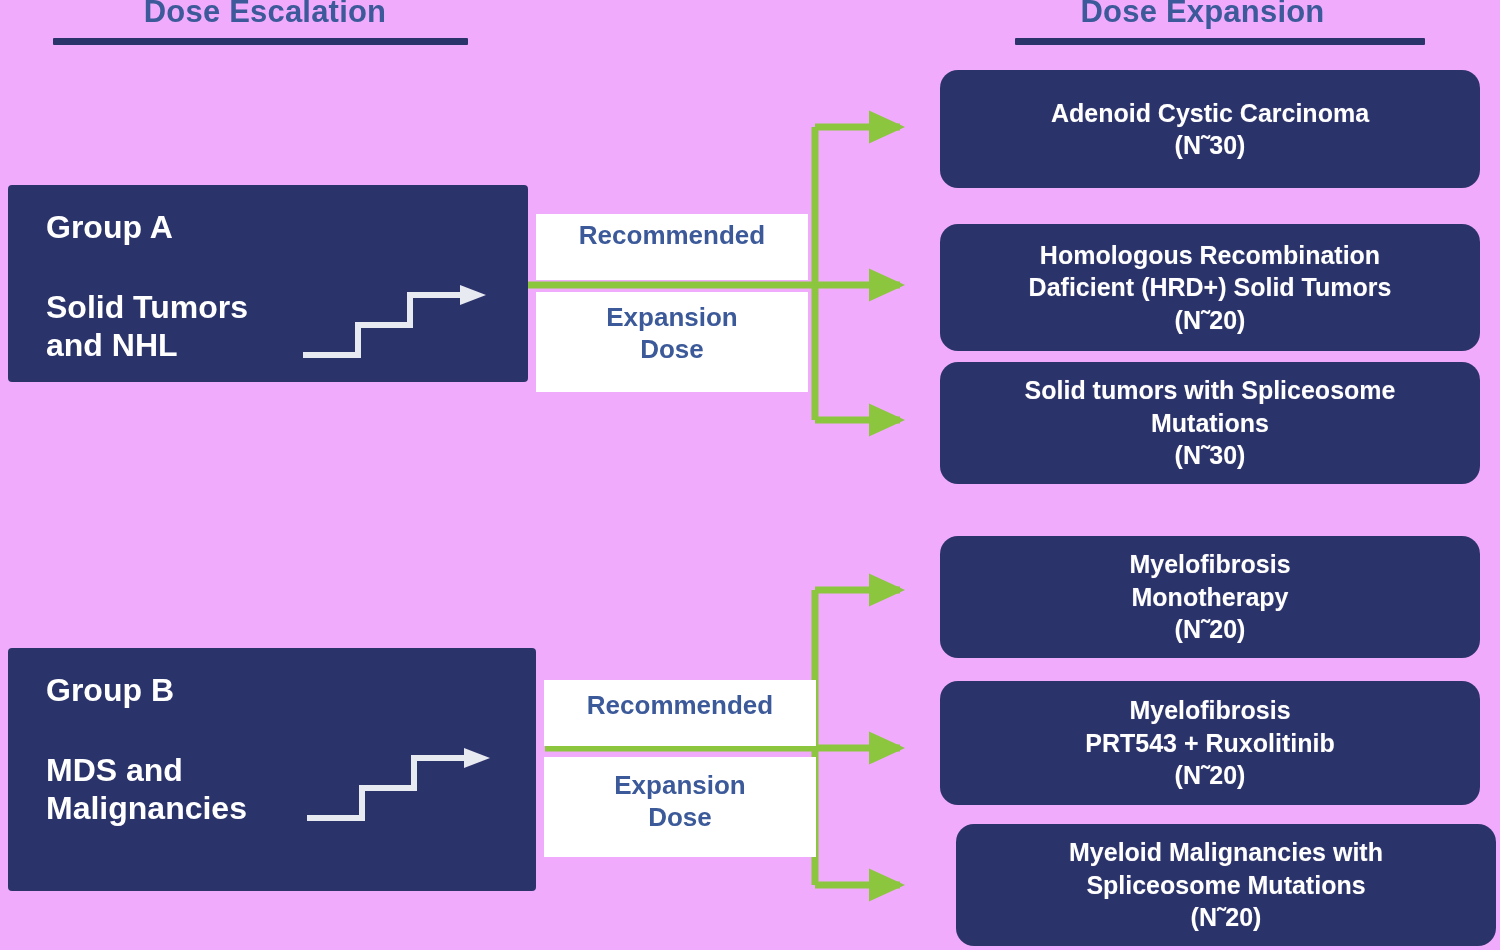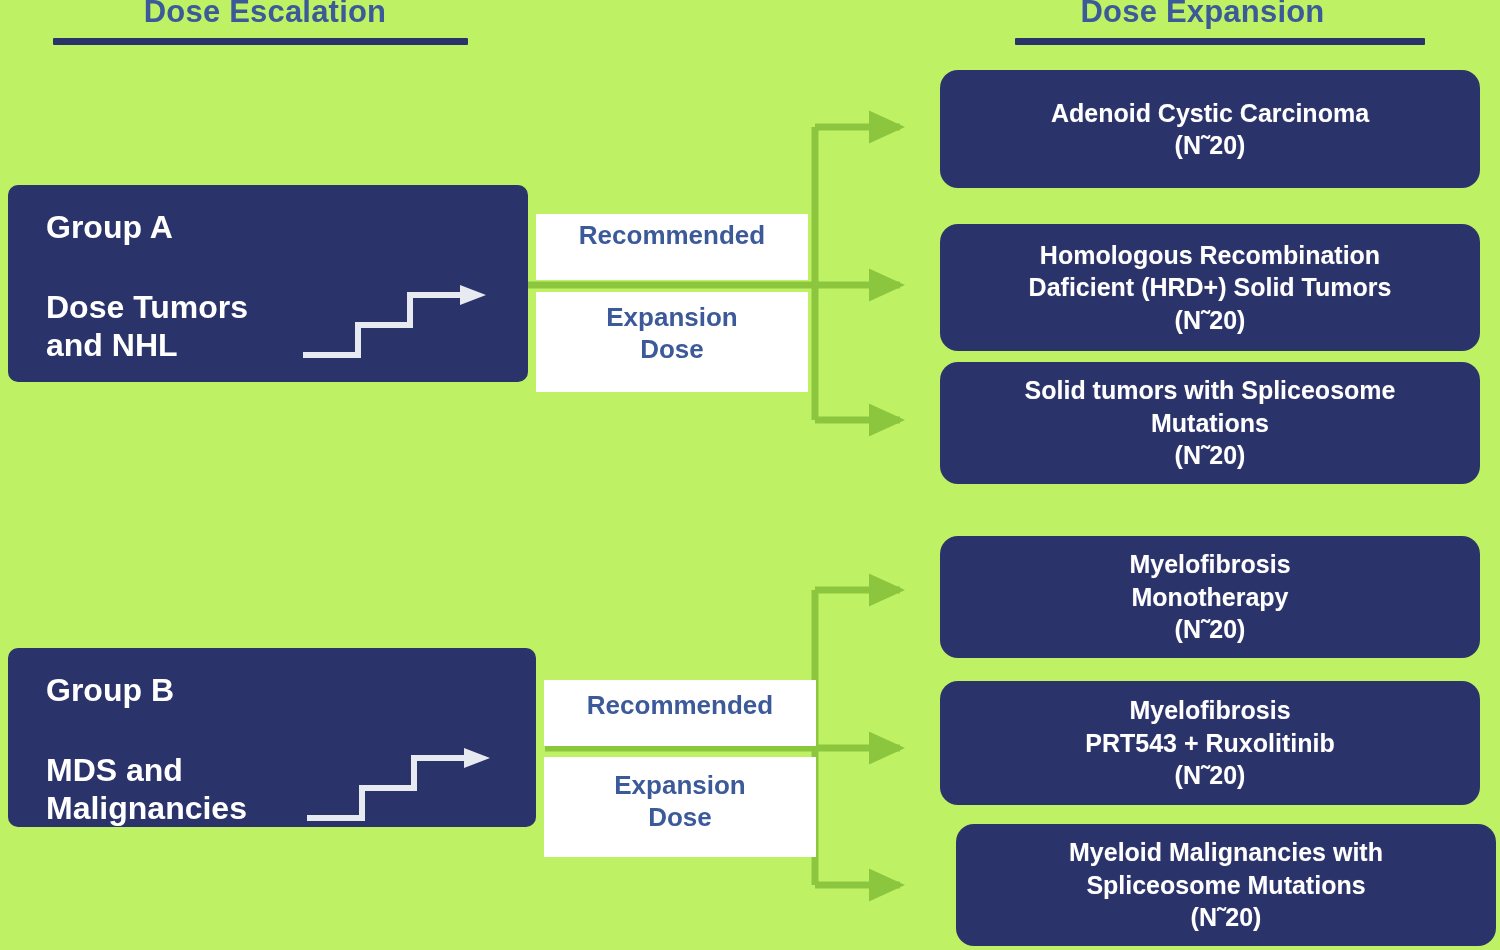--- a/index.html
+++ b/index.html
@@ -10,21 +10,21 @@
   }
   body {
     font-family: "Liberation Sans", sans-serif;
     -webkit-font-smoothing: antialiased;
   }
 
   #canvas {
     position: relative;
     width: 1500px;
     height: 950px;
-    background: #bef264;
+    background: #f0abfc;
     overflow: hidden;
   }
 
   
   .col-header {
     position: absolute;
     text-align: center;
     color: #3C5A99;
     font-size: 31px;
     font-weight: bold;
@@ -42,21 +42,21 @@
   .navy-box {
     position: absolute;
     background: #2B336B;
     border-radius: 18px;
     box-sizing: border-box;
     color: #ffffff;
   }
 
   
   .group-box {
-    border-radius: 10px;
+    border-radius: 4px;
   }
   .group-title {
     position: absolute;
     left: 38px;
     color: #ffffff;
     font-size: 32px;
     font-weight: bold;
     white-space: nowrap;
   }
   .group-sub {
@@ -150,29 +150,29 @@
     <g>
       <path d="M 545 748 L 900 748" stroke="#8CC63E" stroke-width="7" fill="none" marker-end="url(#arrowGreen)"></path>
       <path d="M 815 590 L 815 885" stroke="#8CC63E" stroke-width="7" fill="none"></path>
       <path d="M 815 590 L 900 590" stroke="#8CC63E" stroke-width="7" fill="none" marker-end="url(#arrowGreen)"></path>
       <path d="M 815 885 L 900 885" stroke="#8CC63E" stroke-width="7" fill="none" marker-end="url(#arrowGreen)"></path>
     </g>
   </svg>
 
   <div class="navy-box group-box" style="left:8px; top:185px; width:520px; height:197px;">
     <div class="group-title" style="top:24px;">Group A</div>
-    <div class="group-sub" style="top:104px;">Dose Tumors
+    <div class="group-sub" style="top:104px;">Solid Tumors
 and NHL</div>
     <svg class="stair-icon" style="left:292px; top:84px;" width="205" height="95" viewBox="0 0 205 95">
       <path d="M 6 86 L 58 86 L 58 56 L 110 56 L 110 26 L 168 26" stroke="#E8EAF2" stroke-width="6" fill="none" stroke-linecap="square" stroke-linejoin="miter"></path>
       <path d="M 160 16 L 186 26 L 160 36 z" fill="#E8EAF2"></path>
     </svg>
   </div>
 
-  <div class="navy-box group-box" style="left:8px; top:648px; width:528px; height:179px;">
+  <div class="navy-box group-box" style="left:8px; top:648px; width:528px; height:243px;">
     <div class="group-title" style="top:24px;">Group B</div>
     <div class="group-sub" style="top:104px;">MDS and
 Malignancies</div>
     <svg class="stair-icon" style="left:296px; top:84px;" width="205" height="95" viewBox="0 0 205 95">
       <path d="M 6 86 L 58 86 L 58 56 L 110 56 L 110 26 L 168 26" stroke="#E8EAF2" stroke-width="6" fill="none" stroke-linecap="square" stroke-linejoin="miter"></path>
       <path d="M 160 16 L 186 26 L 160 36 z" fill="#E8EAF2"></path>
     </svg>
   </div>
 
   <div class="label-mask" style="left:536px; top:214px; width:272px; height:66px;"></div>
@@ -184,33 +184,33 @@
 
   <div class="label-mask" style="left:544px; top:680px; width:272px; height:66px;"></div>
   <div class="label-mask" style="left:544px; top:757px; width:272px; height:100px;"></div>
 
   <div class="rec-label" style="left:544px; top:690px; width:272px;">Recommended</div>
   <div class="rec-label" style="left:544px; top:770px; width:272px;">Expansion
 Dose</div>
 
   <div class="navy-box exp-box" style="left:940px; top:70px; width:540px; height:118px; z-index:3;">
     <div class="exp-text">Adenoid Cystic Carcinoma
-(N˜20)</div>
+(N˜30)</div>
   </div>
 
   <div class="navy-box exp-box" style="left:940px; top:224px; width:540px; height:127px; z-index:3;">
     <div class="exp-text">Homologous Recombination
 Daficient (HRD+) Solid Tumors
 (N˜20)</div>
   </div>
 
   <div class="navy-box exp-box" style="left:940px; top:362px; width:540px; height:122px; z-index:3;">
     <div class="exp-text">Solid tumors with Spliceosome
 Mutations
-(N˜20)</div>
+(N˜30)</div>
   </div>
 
   <div class="navy-box exp-box" style="left:940px; top:536px; width:540px; height:122px; z-index:3;">
     <div class="exp-text">Myelofibrosis
 Monotherapy
 (N˜20)</div>
   </div>
 
   <div class="navy-box exp-box" style="left:940px; top:681px; width:540px; height:124px; z-index:3;">
     <div class="exp-text">Myelofibrosis

